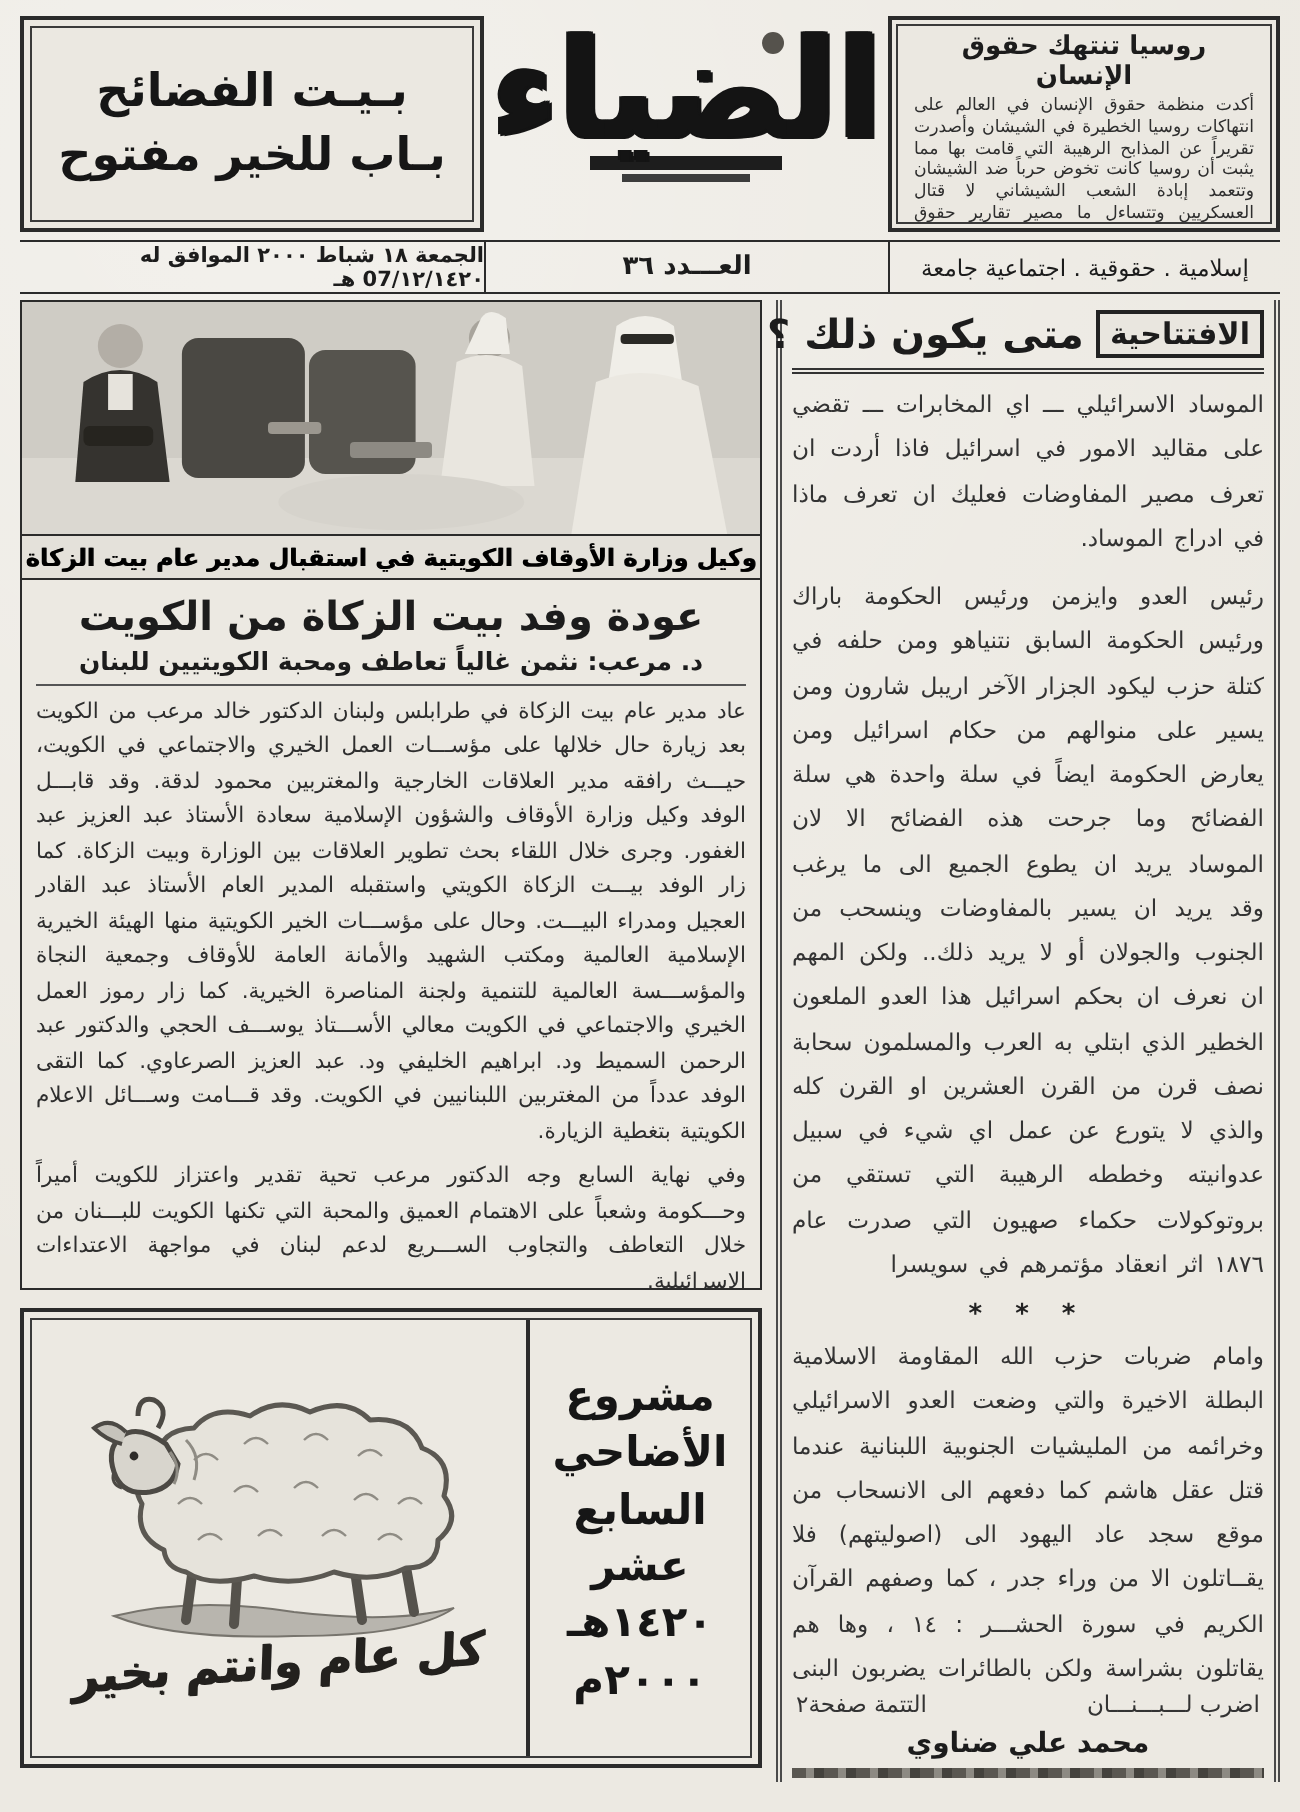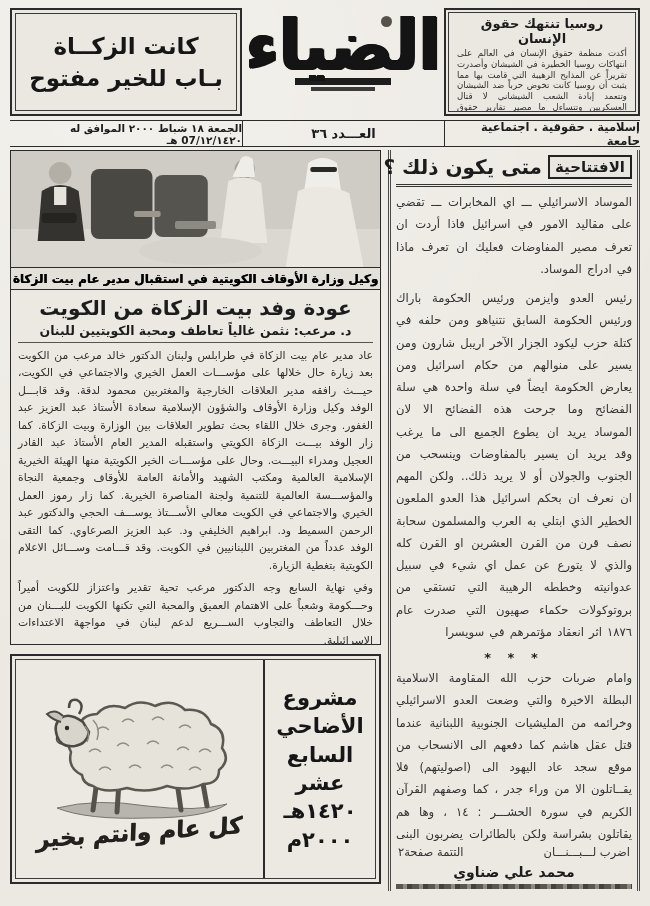--- a/index.html
+++ b/index.html
@@ -44,21 +44,21 @@
   .logo-bar2{width:64px;height:4px;background:#3c3c3c;}
   .zakat-box{width:232px;border:2px solid #2b2b2b;padding:3px;}
   .zakat-inner{
     border:1px solid #3a3a3a;height:100%;box-sizing:border-box;
     display:flex;flex-direction:column;align-items:center;justify-content:center;gap:6px;
   }
   .zakat-line{font-weight:bold;font-size:23px;letter-spacing:1px;color:#161616;}
   
   .subrow{display:flex;height:25px;margin-top:4px;border-top:1px solid #2b2b2b;border-bottom:1px solid #2b2b2b;}
   .subcell{display:flex;align-items:center;justify-content:center;box-sizing:border-box;}
-  .tagline-cell{width:196px;font-weight:bold;font-size:11.5px;border-left:1px solid #2b2b2b;}
+  .tagline-cell{width:196px;font-weight:normal;font-size:11.5px;border-left:1px solid #2b2b2b;}
   .issue-cell{flex:1;font-weight:bold;font-size:13px;border-left:1px solid #2b2b2b;}
   .date-cell{width:232px;font-weight:bold;font-size:10.5px;}
   
   .main{display:flex;gap:7px;margin-top:3px;height:741px;}
   
   .editorial{
     width:252px;box-sizing:border-box;
     border-right:3px double #4a4a4a;border-left:3px double #4a4a4a;
     padding:2px 5px;display:flex;flex-direction:column;
   }
@@ -123,21 +123,21 @@
       <div class="logo-dot"></div>
       <div class="logo-text">الضياء</div>
       <div class="logo-bars">
         <div class="logo-bar1"></div>
         <div class="logo-bar2"></div>
       </div>
     </div>
 
     <div class="mast-box zakat-box">
       <div class="zakat-inner">
-        <div class="zakat-line">كانت الزكــاة</div>
+        <div class="zakat-line">بـيـت الفضائح</div>
         <div class="zakat-line">بـاب للخير مفتوح</div>
       </div>
     </div>
 
   </header>
 
   <div class="subrow">
     <div class="subcell tagline-cell">إسلامية . حقوقية . اجتماعية جامعة</div>
     <div class="subcell issue-cell">العـــدد ٣٦</div>
     <div class="subcell date-cell">الجمعة ١٨ شباط ٢٠٠٠ الموافق له 07/١٢/١٤٢٠ هـ</div>

